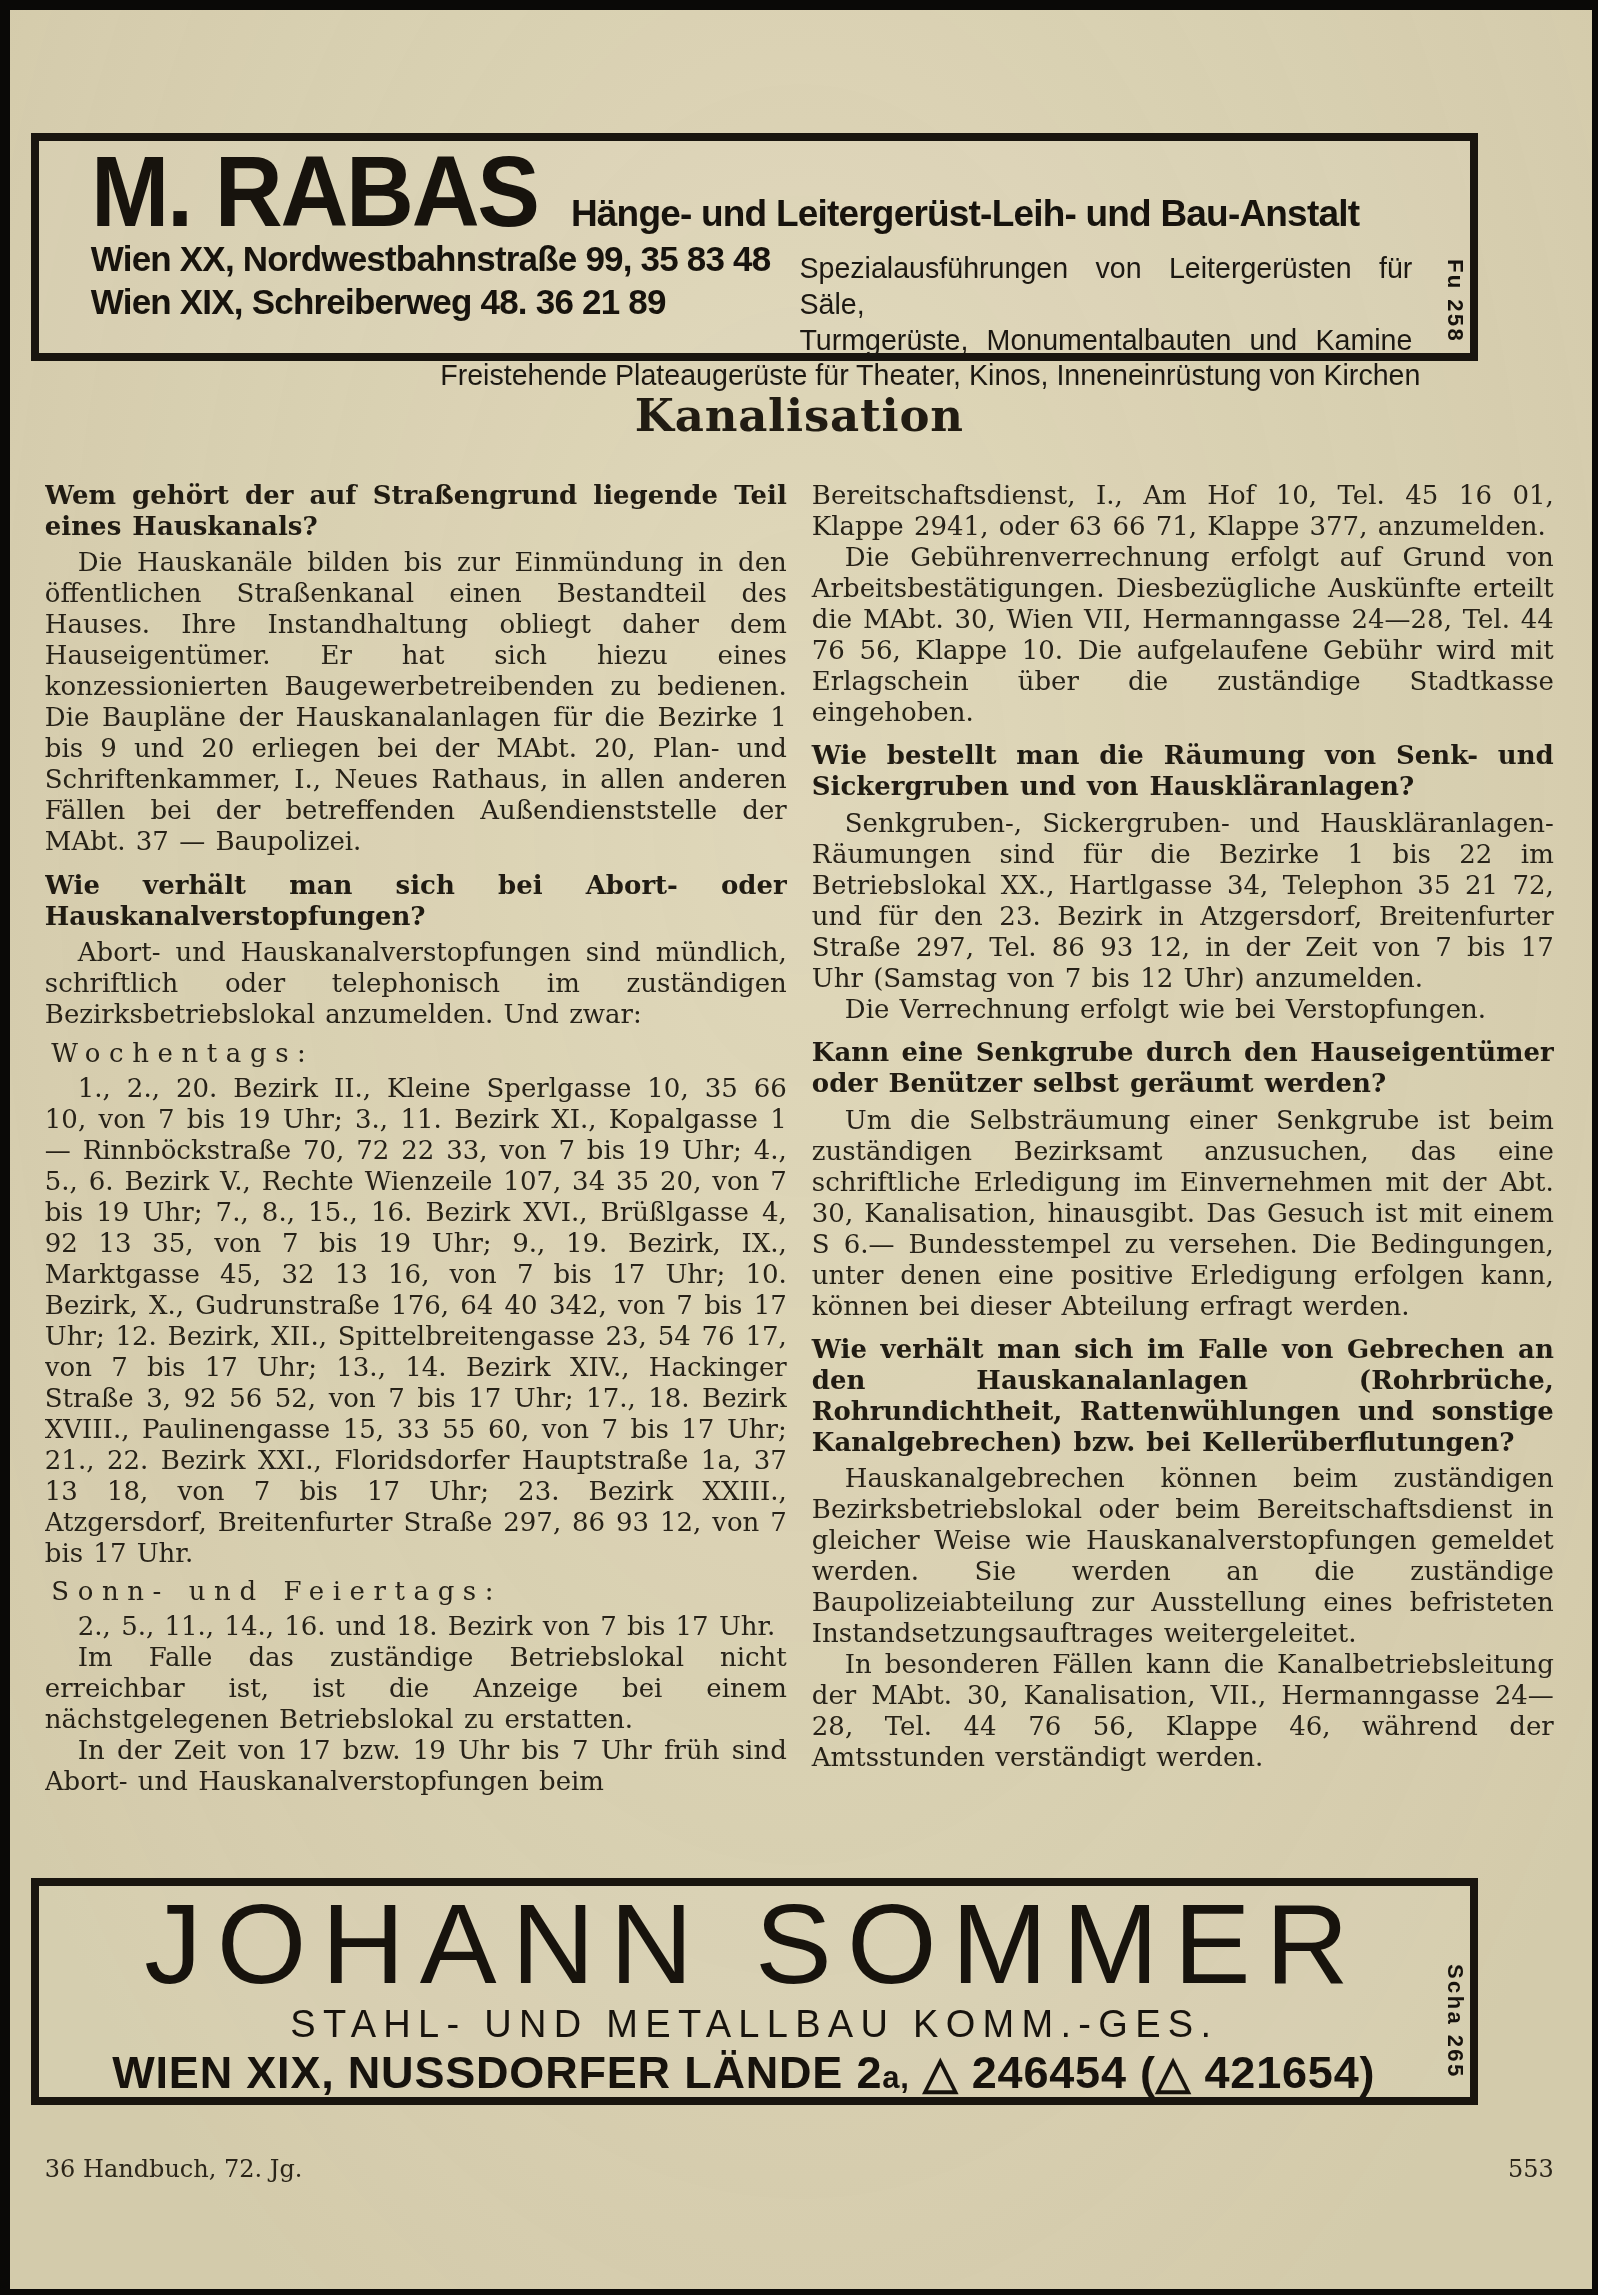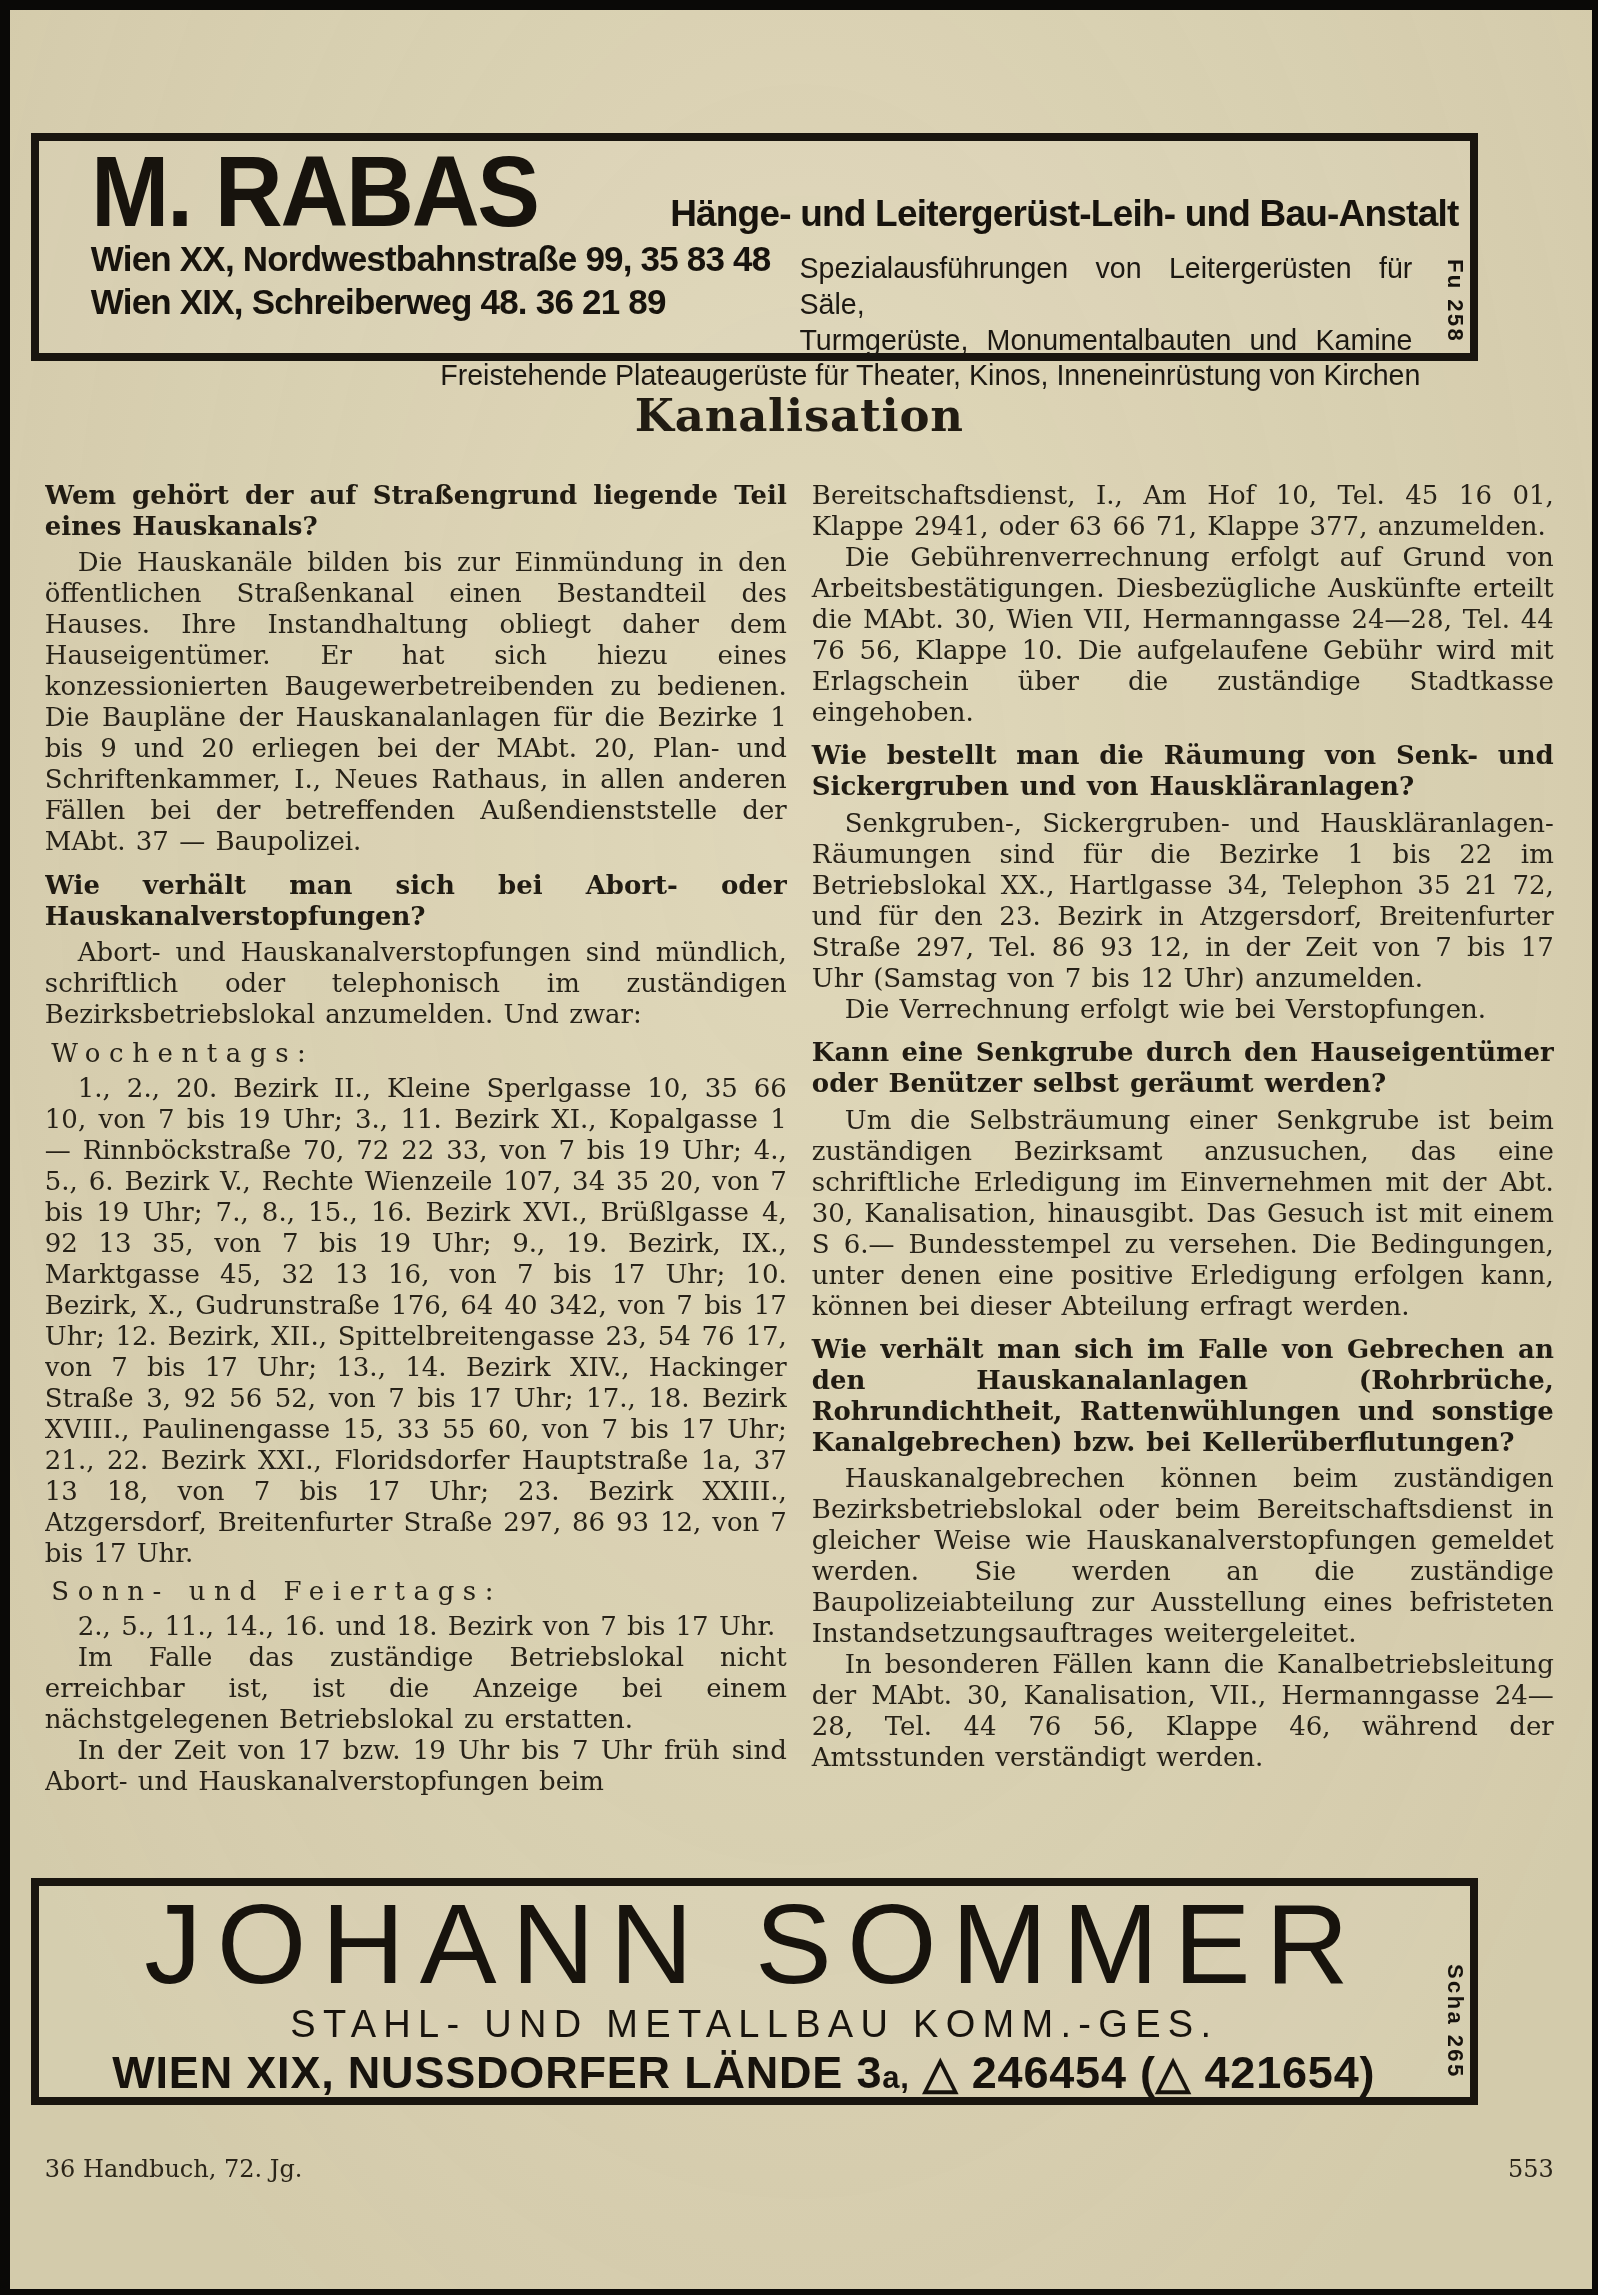--- a/index.html
+++ b/index.html
@@ -13,21 +13,21 @@
     background:
       radial-gradient(ellipse at 50% 35%, rgba(255,255,255,0.10), rgba(0,0,0,0.04) 85%),
       #dcd3b2;
     color:#262118;
     overflow:hidden;
   }
 
   
   .ad{position:absolute;border:8.2px solid #19150f;box-sizing:border-box;background:rgba(255,255,255,0.06);}
   .ad-top{left:21px;top:123px;width:1447px;height:228px;padding:1.6px 11.4px 3.3px 52px;}
-  .adtop-row1{display:flex;align-items:baseline;white-space:nowrap;justify-content:space-between;}
+  .adtop-row1{display:flex;align-items:baseline;white-space:nowrap;}
   .rabas-name{
     font-family:"Liberation Sans", sans-serif;font-weight:bold;
     font-size:100px;line-height:0.98;letter-spacing:-2.4px;color:#17130d;
     transform:scaleX(0.94);transform-origin:left bottom;
   }
   .rabas-headline{
     font-family:"Liberation Sans", sans-serif;font-weight:bold;
     font-size:37px;letter-spacing:-0.8px;margin-left:4.9px;color:#17130d;
   }
   .adtop-row2{display:flex;margin-top:-3.3px;}
@@ -153,21 +153,21 @@
       <p>Um die Selbsträumung einer Senkgrube ist beim zuständigen Bezirksamt anzusuchen, das eine schriftliche Erledigung im Einvernehmen mit der Abt. 30, Kanalisation, hinausgibt. Das Gesuch ist mit einem S 6.— Bundesstempel zu versehen. Die Bedingungen, unter denen eine positive Erledigung erfolgen kann, können bei dieser Abteilung erfragt werden.</p>
       <p class="q">Wie verhält man sich im Falle von Gebrechen an den Hauskanalanlagen (Rohrbrüche, Rohrundichtheit, Rattenwühlungen und sonstige Kanalgebrechen) bzw. bei Kellerüberflutungen?</p>
       <p>Hauskanalgebrechen können beim zuständigen Bezirksbetriebslokal oder beim Bereitschaftsdienst in gleicher Weise wie Hauskanalverstopfungen gemeldet werden. Sie werden an die zuständige Baupolizeiabteilung zur Ausstellung eines befristeten Instandsetzungsauftrages weitergeleitet.</p>
       <p>In besonderen Fällen kann die Kanalbetriebsleitung der MAbt. 30, Kanalisation, VII., Hermanngasse 24—28, Tel. 44 76 56, Klappe 46, während der Amtsstunden verständigt werden.</p>
     </div>
   </div>
 
   <div class="ad ad-bottom">
     <div class="sommer-name">JOHANN SOMMER</div>
     <div class="sommer-subtitle">STAHL- UND METALLBAU KOMM.-GES.</div>
-    <div class="sommer-address"><span>WIEN XIX, NUSSDORFER LÄNDE 3</span><span class="sub">a,</span><span> △ 246454 (△ 421654)</span></div>
+    <div class="sommer-address"><span>WIEN XIX, NUSSDORFER LÄNDE 2</span><span class="sub">a,</span><span> △ 246454 (△ 421654)</span></div>
     <div class="ad-code ad-code-bottom">Scha 265</div>
   </div>
 
   <div class="page-footer">
     <span>36 Handbuch, 72. Jg.</span>
     <span>553</span>
   </div>
 
 </div>
 

